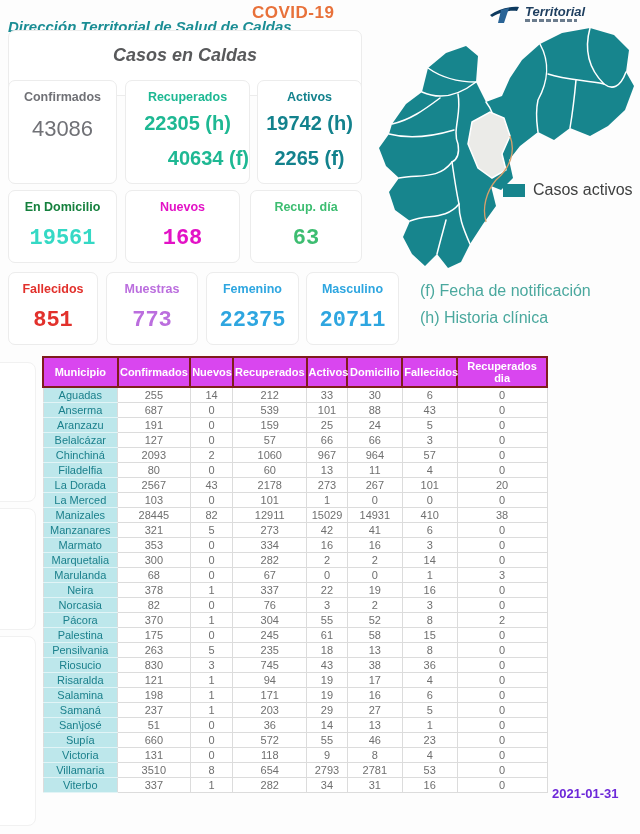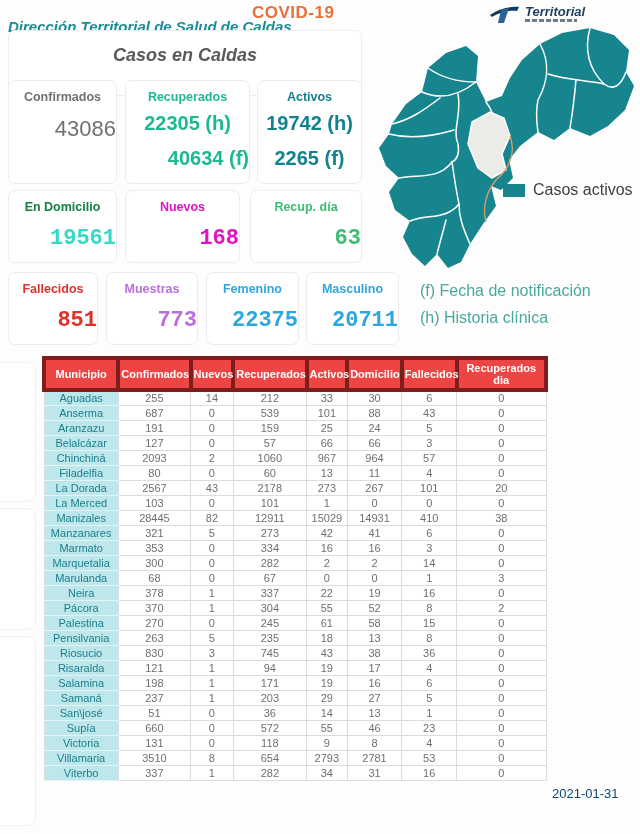--- a/index.html
+++ b/index.html
@@ -12,44 +12,44 @@
   .logo{position:absolute;left:487px;top:2px;display:flex;align-items:center;}
   .logo-text{font-size:13px;font-style:italic;font-weight:bold;color:#1d3e5f;margin-left:4px;line-height:15px;}
   .logo-tag{width:52px;height:3px;margin-left:4px;background:repeating-linear-gradient(90deg,#6b7c8d 0 5px,transparent 5px 7px);}
 
   
   .card{position:absolute;background:#fff;border:1px solid #ececec;border-radius:7px;}
   .title-card{left:8px;top:30px;width:354px;height:66px;text-align:center;}
   .title-card .sub{line-height:48px;font-size:18px;font-weight:bold;font-style:italic;color:#58595b;}
   .stat{text-align:center;padding-top:9px;}
   .stat .lbl{font-size:12.5px;font-weight:bold;}
-  .stat .val{font-size:22px;margin-top:12px;text-align:right;}
+  .stat .val{font-size:22px;margin-top:12px;}
   .stat .val.b{font-weight:bold;font-family:Liberation Mono, monospace;}
   .stat .dual{font-size:20px;font-weight:bold;line-height:31px;margin-top:4px;}
 
   
   .map-wrap{position:absolute;left:362px;top:26px;width:276px;height:244px;}
   .map-legend{position:absolute;left:141px;top:155px;display:flex;align-items:center;}
   .legend-swatch{width:22px;height:13px;background:#17858d;margin-right:8px;}
   .legend-label{font-size:16px;color:#3f4040;}
 
   
   .notes{position:absolute;left:420px;top:277px;font-size:16px;color:#4aa89e;line-height:27px;}
 
   
   .ghost{position:absolute;background:#fff;border:1px solid #f1f1f1;border-radius:8px;width:66px;left:-30px;}
 
   
   .covid-table{position:absolute;left:42px;top:356px;width:506px;border-collapse:collapse;table-layout:fixed;}
-  .covid-table th{background:#ef4444;color:#fff;font-size:11px;font-weight:bold;padding:2px 1px;height:14px;border:4px solid #7f1d1d;}
+  .covid-table th{background:#d946ef;color:#fff;font-size:11px;font-weight:bold;padding:2px 1px;height:14px;border:2px solid #7f1d1d;}
   .covid-table td{font-size:11px;text-align:center;height:15px;padding:0 2px;border:1px solid #dcdcdc;color:#6f6f6f;background:#fff;}
   .covid-table td.muni{background:#bde7eb;color:#1b808c;border-color:#e2f4f6 #dcdcdc;}
   .covid-table{border:1px solid #cfcfcf;}
 
-  .footer-date{position:absolute;left:552px;top:786px;font-size:13px;font-weight:normal;color:#0c4a6e;}
+  .footer-date{position:absolute;left:552px;top:786px;font-size:13px;font-weight:bold;color:#6d28d9;}
 </style>
 </head>
 <body>
 
 <div id="page">
 
   <div class="hdr-title">Dirección Territorial de Salud de Caldas</div>
   <div class="hdr-covid">COVID-19</div>
   <div class="logo">
     <svg width="34" height="22" viewBox="0 0 34 22">
@@ -307,32 +307,42 @@
           <td class="muni">Neira</td>
           <td>378</td>
           <td>1</td>
           <td>337</td>
           <td>22</td>
           <td>19</td>
           <td>16</td>
           <td>0</td>
         </tr>
         <tr>
+          <td class="muni">Norcasia</td>
+          <td>82</td>
+          <td>0</td>
+          <td>76</td>
+          <td>3</td>
+          <td>2</td>
+          <td>3</td>
+          <td>0</td>
+        </tr>
+        <tr>
           <td class="muni">Pácora</td>
           <td>370</td>
           <td>1</td>
           <td>304</td>
           <td>55</td>
           <td>52</td>
           <td>8</td>
           <td>2</td>
         </tr>
         <tr>
           <td class="muni">Palestina</td>
-          <td>270</td>
+          <td>175</td>
           <td>0</td>
           <td>245</td>
           <td>61</td>
           <td>58</td>
           <td>15</td>
           <td>0</td>
         </tr>
         <tr>
           <td class="muni">Pensilvania</td>
           <td>263</td>

